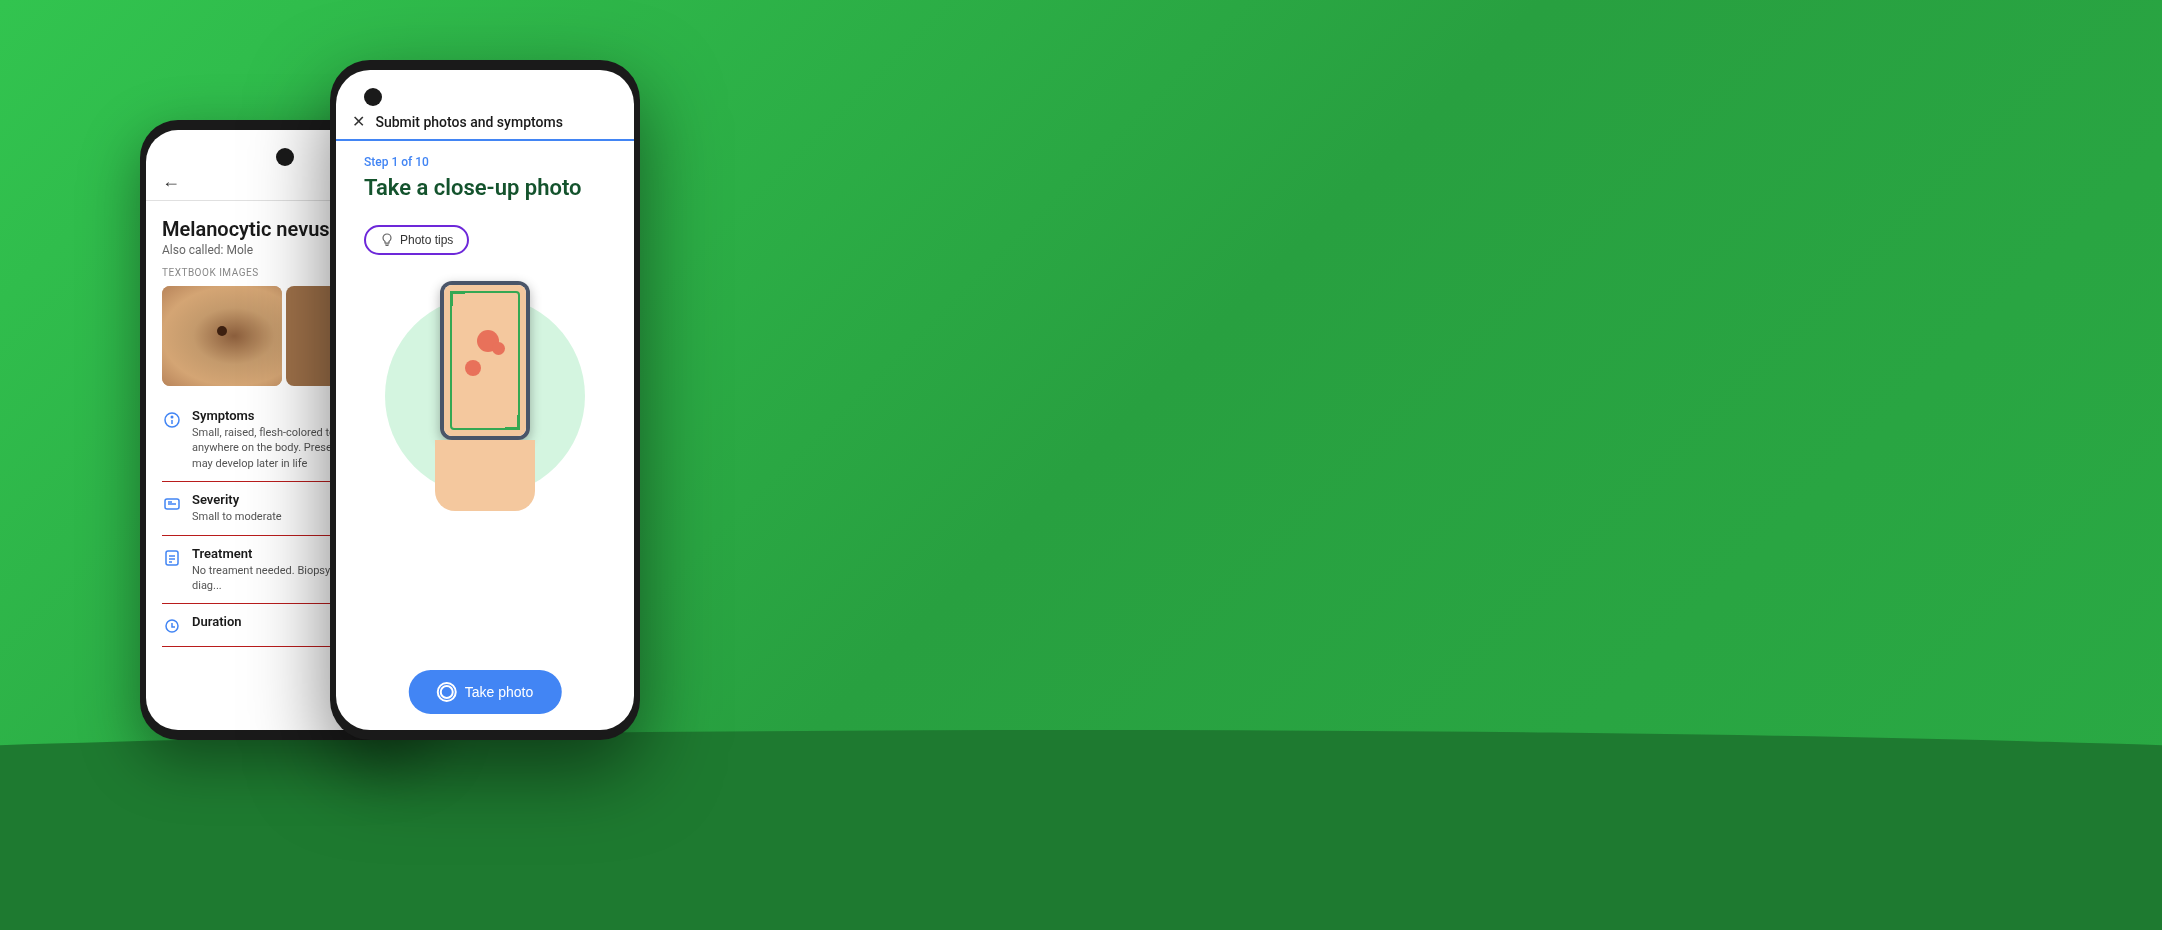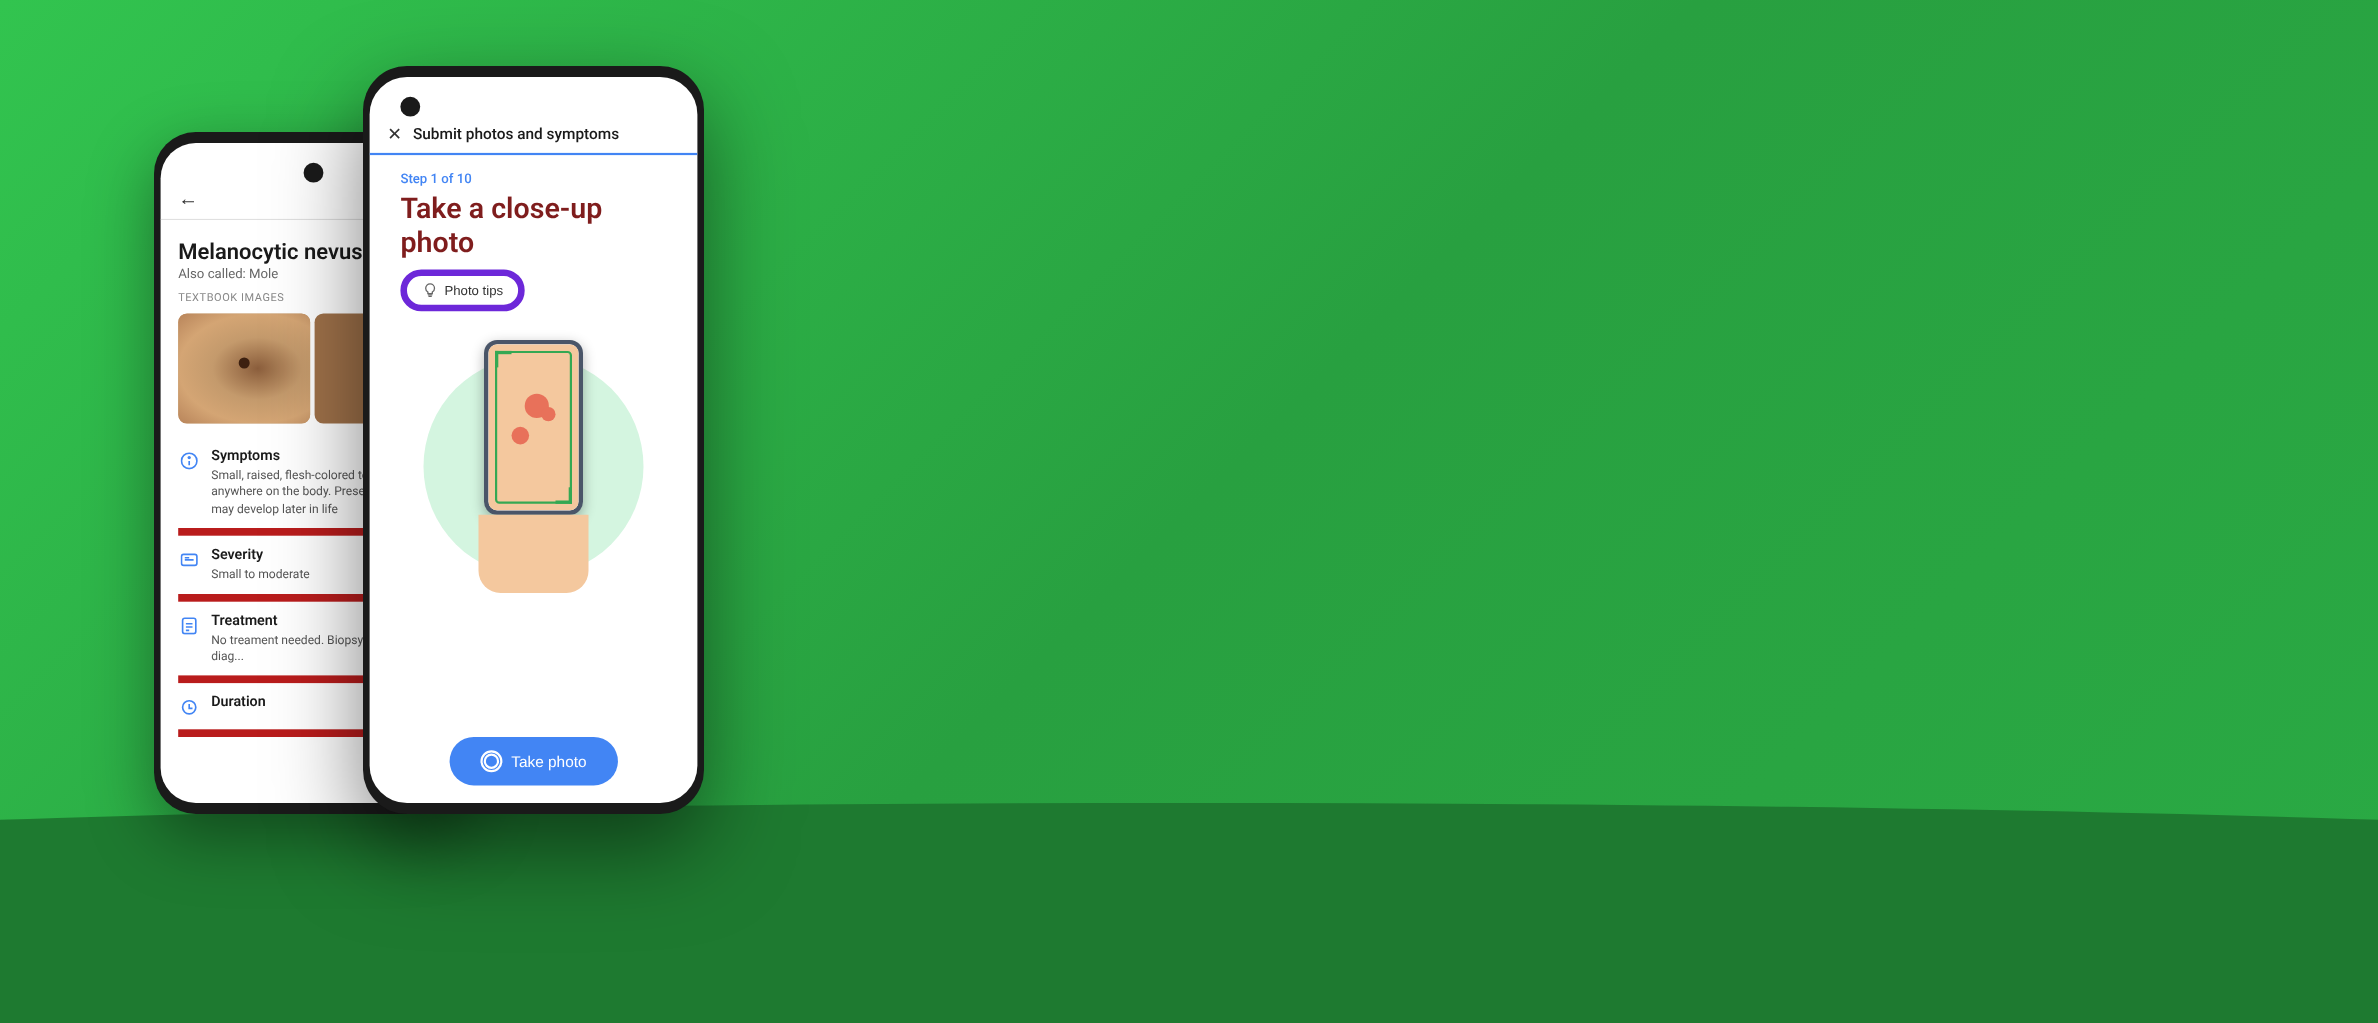--- a/index.html
+++ b/index.html
@@ -154,21 +154,21 @@
       width: 10px;
       height: 10px;
       background: #3d2010;
       border-radius: 50%;
     }
 
     .p1-info-row {
       display: flex;
       align-items: flex-start;
       padding: 10px 0;
-      border-bottom: 7px solid #b91c1c;
+      border-bottom: 1px solid #b91c1c;
       gap: 10px;
     }
 
     .p1-info-icon {
       width: 20px;
       height: 20px;
       flex-shrink: 0;
       display: flex;
       align-items: center;
       justify-content: center;
@@ -249,39 +249,39 @@
     }
 
     .p2-step-label {
       font-size: 12px;
       color: #4285f4;
       font-weight: 500;
       margin-bottom: 6px;
     }
 
     .p2-main-title {
-      font-size: 26px;
+      font-size: 22px;
       font-weight: 600;
-      color: #7f1d1d;
-      margin-bottom: 8px;
+      color: #14532d;
+      margin-bottom: 24px;
       line-height: 1.2;
     }
 
     .p2-description {
       font-size: 12px;
       color: #555;
       margin-bottom: 12px;
       line-height: 1.5;
     }
 
     .p2-photo-tips-btn {
       display: inline-flex;
       align-items: center;
       gap: 6px;
-      border: 6px solid #6d28d9;
+      border: 2px solid #6d28d9;
       border-radius: 20px;
       padding: 6px 14px;
       font-size: 12px;
       color: #333;
       background: #fff;
       cursor: pointer;
       margin-bottom: 16px;
     }
 
     

